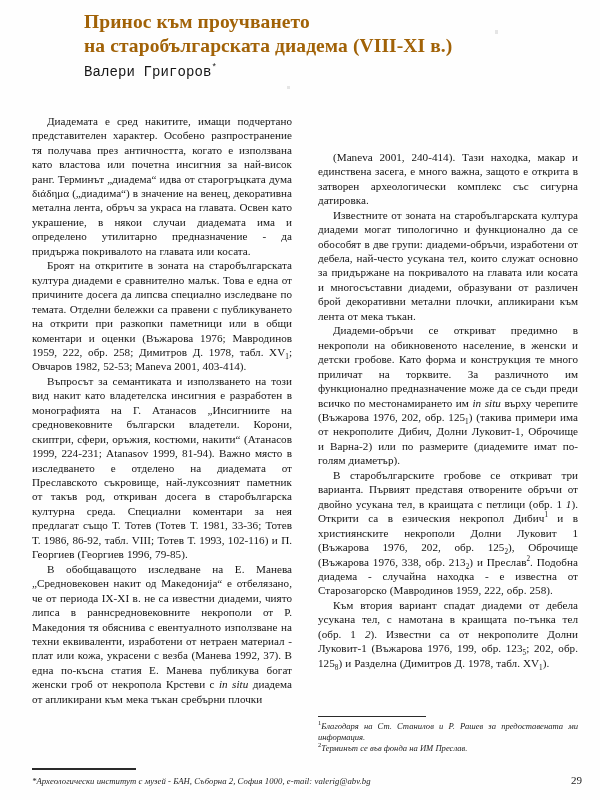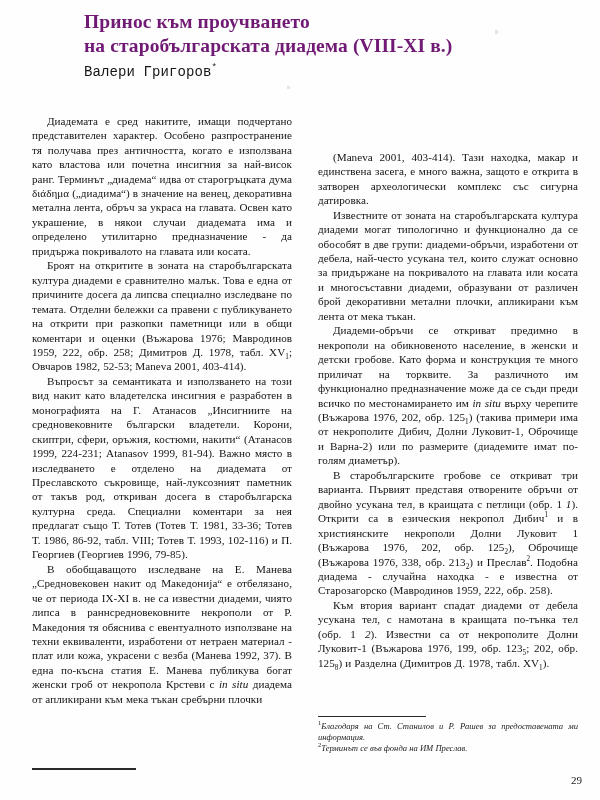--- a/index.html
+++ b/index.html
@@ -30,21 +30,21 @@
     position: absolute;
     left: 84px;
     top: 10px;
     width: 500px;
   }
   .doc-title {
     font-weight: bold;
     font-size: 19.5px;
     line-height: 1.24;
     letter-spacing: 0.1px;
-    color: #701a75;
+    color: #a16207;
     margin: 0;
   }
   .doc-title .line2 { display: block; }
   .doc-author {
     font-size: 14px;
     margin-top: 5px;
     color: #151515;
     letter-spacing: 0.1px;
     font-family: Liberation Mono, monospace;
   }
@@ -184,21 +184,21 @@
       <p>
         В обобщаващото изследване на Е. Манева „Средновековен накит од Македонија“ е
         отбелязано, че от периода IX-XI в. не са известни диадеми, чиято липса в раннсредновековните некрополи от Р. Македония тя
         обяснива с евентуалното използване на техни еквиваленти, изработени от нетраен материал - плат или кожа, украсени с везба
         (Манева 1992, 37). В една по-късна статия Е. Манева публикува богат женски гроб от некропола Крстеви с <i>in situ</i> диадема от апликирани към мека тъкан сребърни плочки
       </p>
     </div>
 
     <div class="col">
       <p>
-        <span>(Maneva 2001, 403-414). Тази находка, макар и единствена засега, е много важна, защото е открита в затворен археологически комплекс със сигурна датировка.</span>
+        <span>(Maneva 2001, 240-414). Тази находка, макар и единствена засега, е много важна, защото е открита в затворен археологически комплекс със сигурна датировка.</span>
       </p>
       <p>
         <span>Известните от зоната на старобългарската култура диадеми могат типологично и функционално да се обособят в две групи: диадеми-обръчи, изработени от дебела, най-често усукана тел, които служат основно за придържане на покривалото на главата или косата и многосъставни диадеми, образувани от различен брой декоративни метални плочки, апликирани към лента от мека тъкан.</span>
       </p>
       <p>
         Диадеми-обръчи се откриват предимно в некрополи на обикновеното население, в
         женски и детски гробове. Като форма и конструкция те много приличат на торквите. За различното им функционално предназначение може да се съди преди всичко по
         местонамирането им <i>in situ</i> върху черепите (Въжарова 1976, 202, обр. 125<sub>1</sub>) (такива примери има от некрополите Дибич, Долни Луковит-1, Оброчище и Варна-2) или по размерите (диадемите имат по-голям диаметър).
       </p>
       <p>
@@ -214,17 +214,18 @@
     <div class="fn-rule"></div>
     <div class="fn-item">
       <sup>1</sup><span>Благодаря на Ст. Станилов и Р. Рашев за предоставената ми информация.</span>
     </div>
     <div class="fn-item">
       <sup>2</sup><span>Терминът се във фонда на ИМ Преслав.</span>
     </div>
   </div>
 
   <div class="affil-rule"></div>
+  <div class="affiliation">*Археологически институт с музей - БАН, Съборна 2, София 1000, e-mail: valerig@abv.bg</div>
   <div class="page-number">29</div>
 
   <div class="scan-fleck" style="left:495px;top:30px;width:3px;height:4px;"></div>
   <div class="scan-fleck" style="left:287px;top:86px;width:3px;height:3px;"></div>
 </div>
 
 </body></html>

